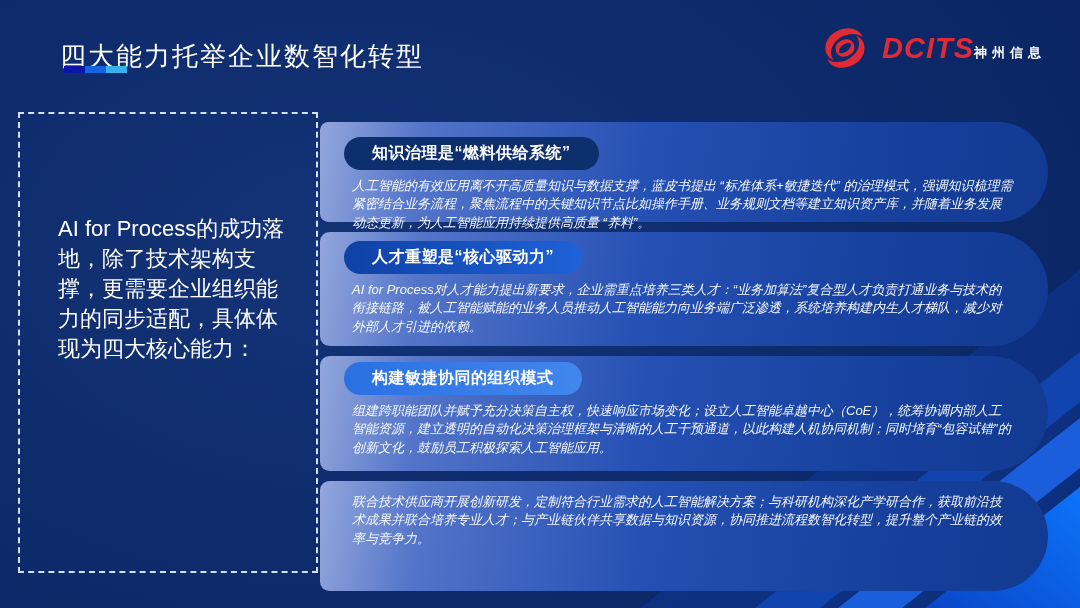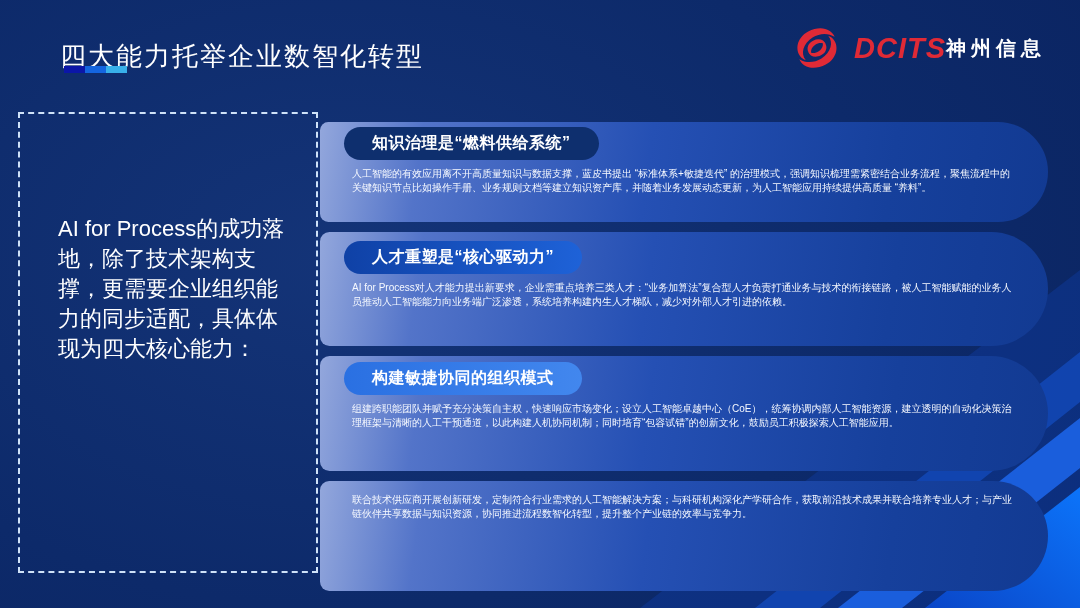--- a/index.html
+++ b/index.html
@@ -11,46 +11,46 @@
   .decor { position:absolute; left:0; top:0; pointer-events:none; }
 
   .slide-title { position:absolute; left:60px; top:39px; font-size:26px; font-weight:400; color:#ffffff; letter-spacing:2px; }
   .title-underline { position:absolute; left:64px; top:66px; display:flex; }
   .title-underline span { width:21px; height:7px; display:block; }
   .seg-a { background:#0b16a8; } .seg-b { background:#1465e0; } .seg-c { background:#38b0ea; }
 
   .logo { position:absolute; top:22px; right:34px; display:flex; align-items:center; gap:9px; }
   .logo-text { display:flex; flex-direction:row; align-items:flex-start; }
   .logo-brand { color:#e02a36; font-size:29px; font-weight:800; font-style:italic; letter-spacing:1px; line-height:1; }
-  .logo-cn { color:#ffffff; font-size:20px; font-weight:700; letter-spacing:5px; margin-top:4px; line-height:1; }
+  .logo-cn { color:#ffffff; font-size:13px; font-weight:700; letter-spacing:5px; margin-top:12px; line-height:1; }
 
   .intro-panel { position:absolute; left:18px; top:112px; width:300px; height:461px; border:2px dashed #cfe2f8; box-sizing:border-box; }
   .intro-text { margin:100px 30px 0 38px; color:#ffffff; font-size:22px; line-height:1.36; font-weight:500; }
 
   .cards { position:absolute; left:320px; top:122px; width:728px; display:flex; flex-direction:column; gap:10px; }
   .card {
     box-sizing:border-box; position:relative;
     background: linear-gradient(98deg, #93a7dc 0%, #5374c9 14%, #2550b4 45%, #16409c 78%, #123a92 100%);
     border-radius:10px 60px 60px 10px;
-    padding-top:5px;
+    padding-top:15px;
   }
   .card-1 { height:100px; } .card-2 { height:114px; padding-top:9px; } .card-3 { height:115px; padding-top:6px; } .card-4 { height:110px; padding-top:5px; }
 
   .pill {
     display:inline-flex; align-items:center; justify-content:center;
     height:33px; border-radius:999px; color:#ffffff;
     font-size:16px; font-weight:700; letter-spacing:.5px;
     padding:0 28px; margin-left:24px;
   }
   .pill-1 { background:#0e2f6e; }
   .pill-2 { background:linear-gradient(90deg,#0f41a6,#1e62d8); }
   .pill-3 { background:linear-gradient(90deg,#2a70e2,#4287ee); }
   .pill-4 { background:linear-gradient(90deg,#a9c3f3 0%,#84a9ee 48%,#3e78e0 100%); margin-left:38px; font-size:15px; padding:0 34px; }
 
-  .body-text { margin:7px 34px 0 32px; color:#f6f9ff; font-size:10px; line-height:1.42; }
+  .body-text { margin:7px 34px 0 32px; color:#f6f9ff; font-size:13px; line-height:1.42;font-style:italic; }
 </style>
 </head>
 <body>
 
 <div class="slide">
 
   <svg class="decor" width="1080" height="608" viewBox="0 0 1080 608">
     <defs>
       <linearGradient id="gBright" x1="0" y1="1" x2="1" y2="0">
         <stop offset="0" stop-color="#0a46c8"></stop>

